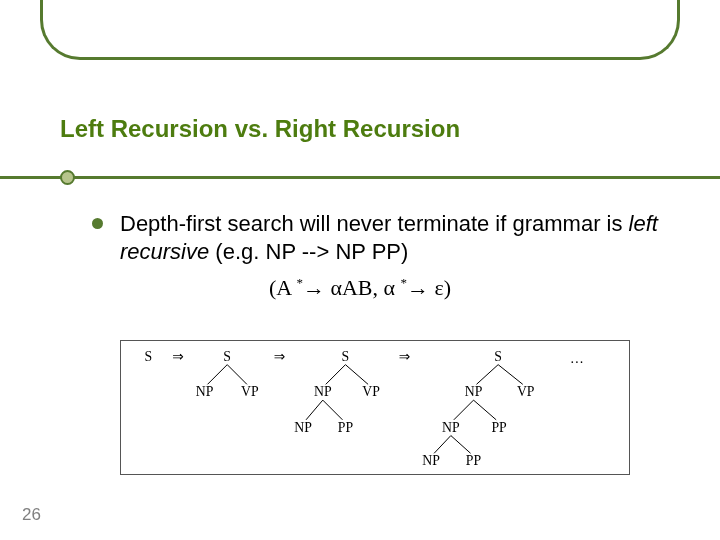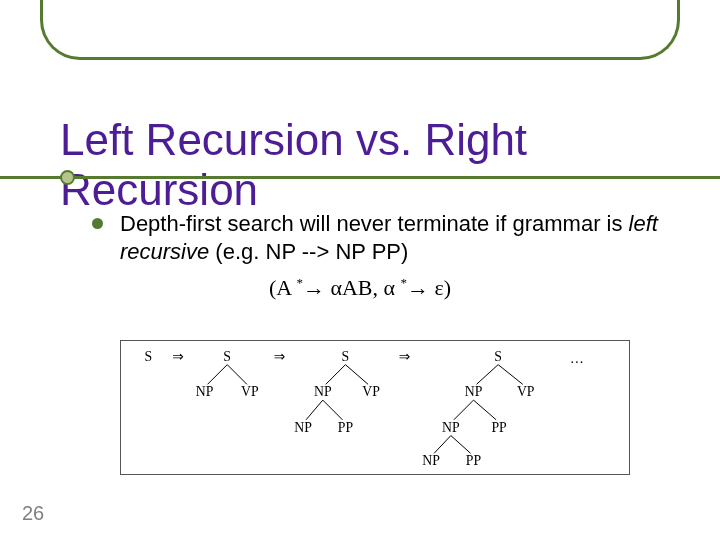--- a/index.html
+++ b/index.html
@@ -24,23 +24,23 @@
     border-right: 3px solid #567a2f;
     border-bottom-left-radius: 40px;
     border-bottom-right-radius: 40px;
     box-sizing: border-box;
   }
   .slide-title {
     position: absolute;
     top: 115px;
     left: 60px;
     right: 40px;
-    font-size: 44px;
-    font-weight: normal;
-    color: #4c1d95;
+    font-size: 24px;
+    font-weight: bold;
+    color: #4d7c0f;
   }
   .title-rule {
     position: absolute;
     top: 176px;
     left: 0;
     right: 0;
     height: 3px;
     background: #567a2f;
   }
   .title-dot {
@@ -106,21 +106,21 @@
     fill: #000;
   }
   .tree-svg line {
     stroke: #000;
     stroke-width: 1;
   }
   .page-num {
     position: absolute;
     left: 22px;
     bottom: 15px;
-    font-size: 20px;
+    font-size: 17px;
     color: #808080;
   }
 </style>
 </head>
 <body>
 
 <div class="top-accent"></div>
 
 <div class="slide-title">Left Recursion vs. Right Recursion</div>
 <div class="title-rule"></div>

